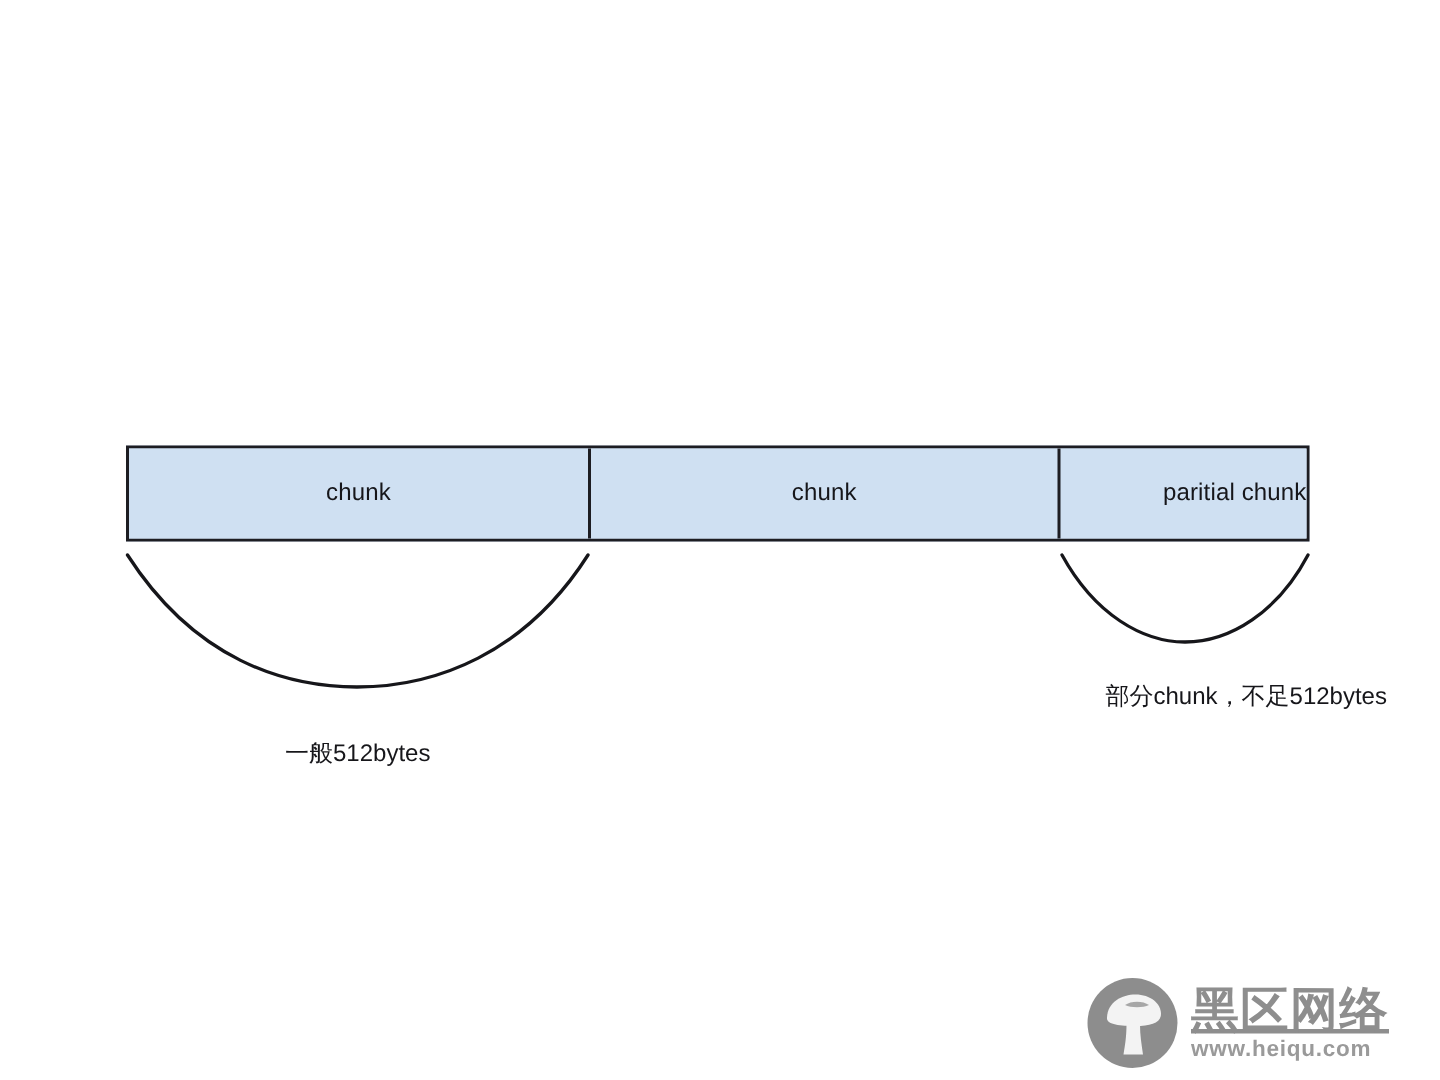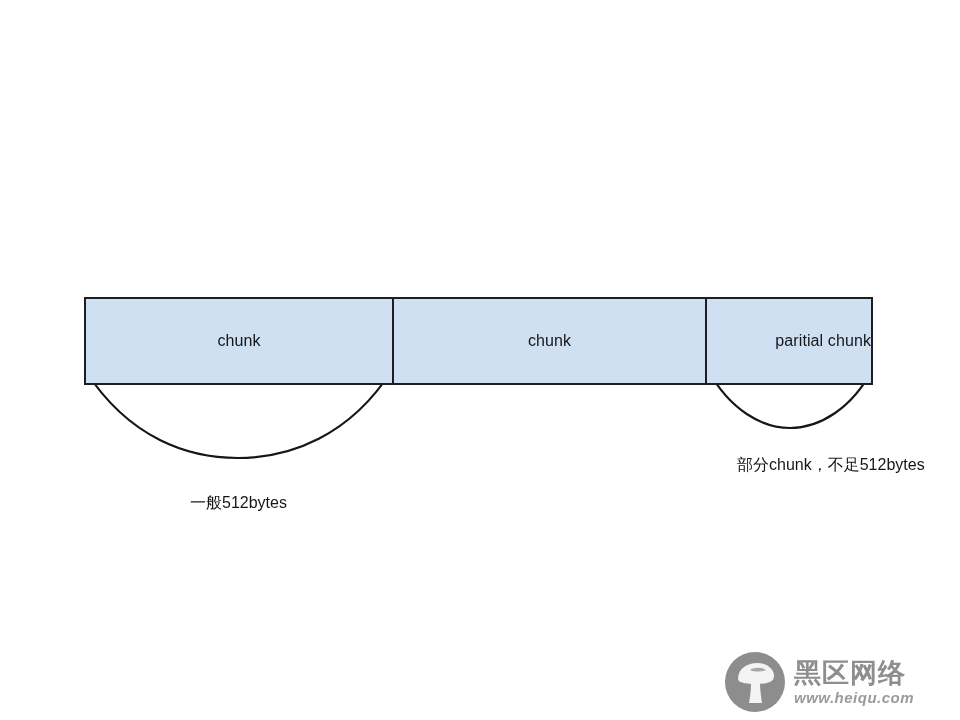--- a/index.html
+++ b/index.html
@@ -25,21 +25,21 @@
     width: 960px;
     height: 720px;
   }
 
   
   #chunk-strip {
     position: absolute;
     left: 84px;
     top: 297px;
     width: 789px;
-    height: 88px;
+    height: 64px;
     display: flex;
     box-sizing: border-box;
     border: 2px solid #1d1d22;
     background: #cfe0f2;
     z-index: 2;
   }
   .chunk-cell {
     position: relative;
     height: 100%;
     box-sizing: border-box;
@@ -95,30 +95,30 @@
     height: 62px;
   }
   #watermark-text {
     flex: 0 0 auto;
     display: flex;
     flex-direction: column;
     justify-content: center;
     line-height: 1;
   }
   #watermark-title {
-    font-size: 27px;
+    font-size: 32px;
     font-weight: bold;
     color: #8e8e8e;
     letter-spacing: 1px;
     white-space: nowrap;
+    text-decoration: underline;
   }
   #watermark-url {
     margin-top: 3px;
     font-size: 15px;
-    font-style: italic;
     font-weight: bold;
     color: #9a9a9a;
     letter-spacing: 0.5px;
     white-space: nowrap;
   }
 </style>
 </head>
 <body>
 
 <svg id="diagram-canvas" viewBox="0 0 960 720" width="960" height="720" aria-hidden="true">

